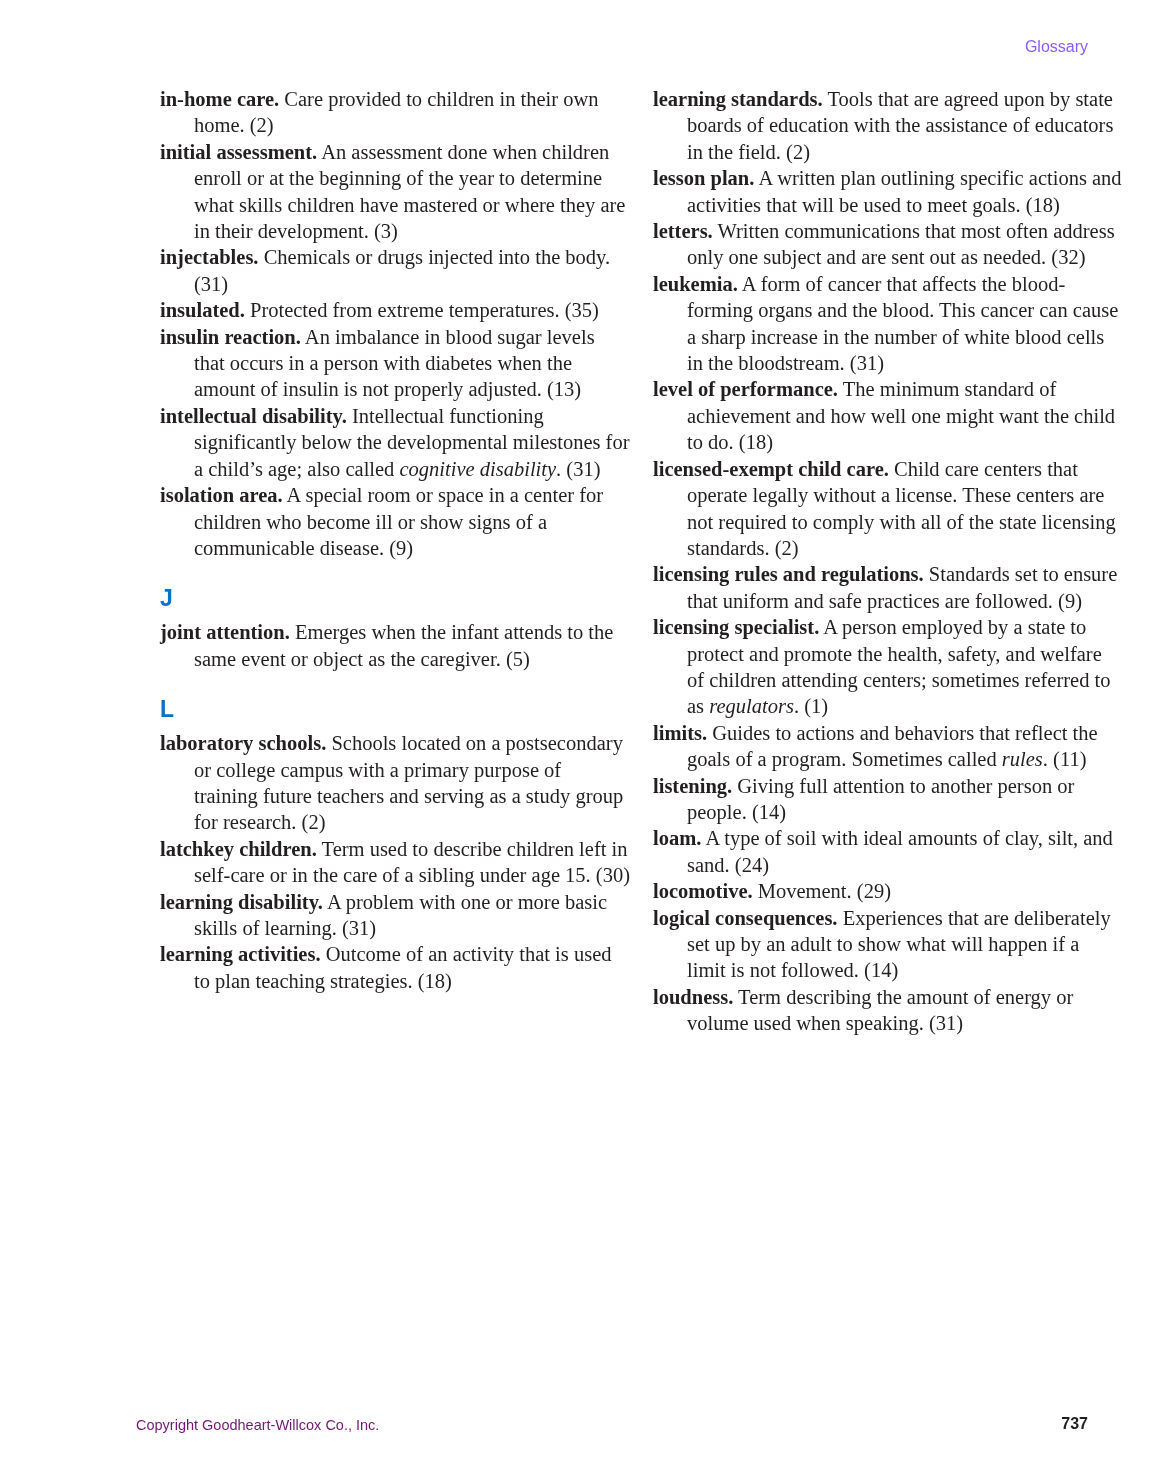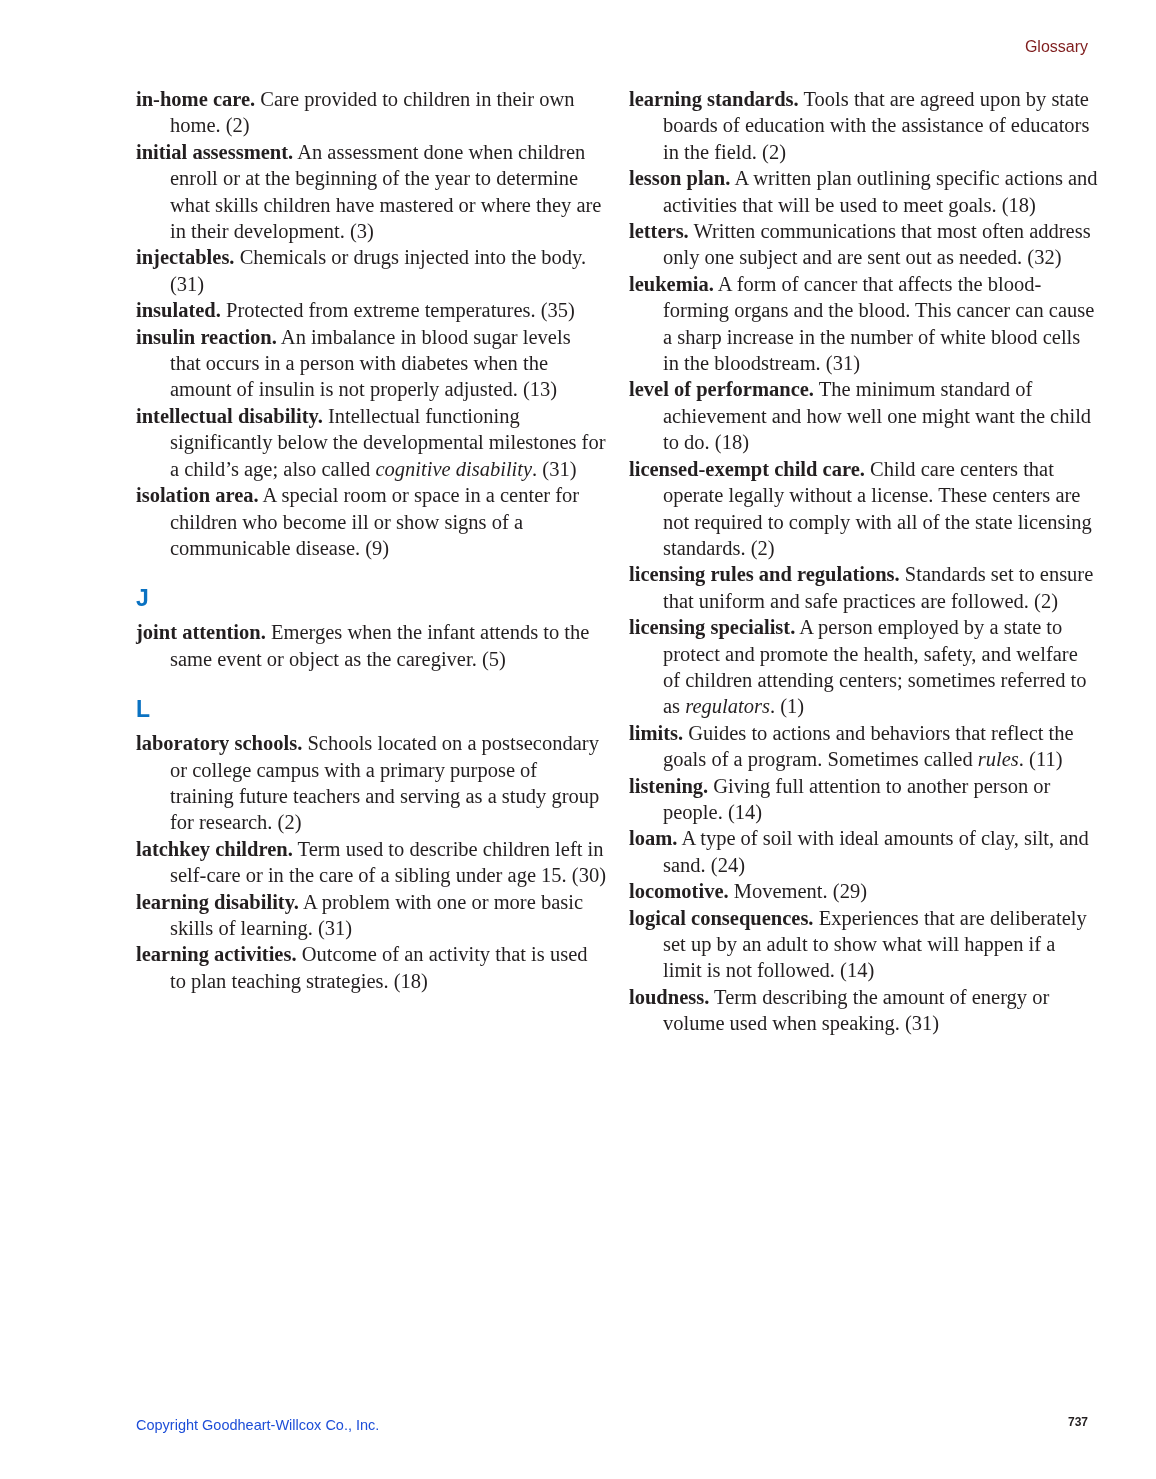--- a/index.html
+++ b/index.html
@@ -1,25 +1,25 @@
 <!DOCTYPE html>
 <html><head>
 <meta charset="utf-8">
 <style>
   html, body { margin: 0; padding: 0; background: #ffffff; }
   body { width: 1156px; height: 1479px; position: relative; overflow: hidden; color: #231f20; }
-  .running-head { position: absolute; top: 38px; right: 68px; font-family: "Liberation Sans", sans-serif; font-size: 16px; color: #7f1d1d; }
-  .col { position: absolute; top: 86px; font-family: "Liberation Serif", serif; font-size: 20.5px; line-height: 26.4px; }
+  .running-head { position: absolute; top: 38px; right: 68px; font-family: "Liberation Sans", sans-serif; font-size: 16px; color: #8b5cf6; }
+  .col { position: absolute; top: 86px; font-family: "Liberation Serif", serif; font-size: 20.5px; line-height: 26.4px; margin-left: 24px; }
   .col-left { left: 136px; width: 470px; }
   .col-right { left: 629px; width: 470px; }
   .entry { padding-left: 34px; text-indent: -34px; margin: 0; }
   .term { font-weight: bold; }
   .letter { font-family: "Liberation Sans", sans-serif; font-weight: bold; font-size: 23px; color: #0a72c2; margin: 24px 0 8px 0; line-height: 26px; }
-  .footer-left { position: absolute; top: 1417px; left: 136px; font-family: "Liberation Sans", sans-serif; font-size: 14.5px; color: #1d4ed8; }
-  .footer-right { position: absolute; top: 1415px; right: 68px; font-family: "Liberation Sans", sans-serif; font-size: 12px; font-weight: bold; color: #231f20; }
+  .footer-left { position: absolute; top: 1417px; left: 136px; font-family: "Liberation Sans", sans-serif; font-size: 14.5px; color: #701a75; }
+  .footer-right { position: absolute; top: 1415px; right: 68px; font-family: "Liberation Sans", sans-serif; font-size: 16px; font-weight: bold; color: #231f20; }
 </style>
 </head>
 <body>
 
 <div class="running-head">Glossary</div>
 
 <div class="col col-left">
   <div>
     <p class="entry"><span class="term">in-home care.</span><span> Care provided to children in their own home. (2)</span></p>
     <p class="entry"><span class="term">initial assessment.</span><span> An assessment done when children enroll or at the beginning of the year to determine what skills children have mastered or where they are in their development. (3)</span></p>
@@ -44,21 +44,21 @@
   </div>
 </div>
 
 <div class="col col-right">
   <p class="entry"><span class="term">learning standards.</span><span> Tools that are agreed upon by state boards of education with the assistance of educators in the field. (2)</span></p>
   <p class="entry"><span class="term">lesson plan.</span><span> A written plan outlining specific actions and activities that will be used to meet goals. (18)</span></p>
   <p class="entry"><span class="term">letters.</span><span> Written communications that most often address only one subject and are sent out as needed. (32)</span></p>
   <p class="entry"><span class="term">leukemia.</span><span> A form of cancer that affects the blood-forming organs and the blood. This cancer can cause a sharp increase in the number of white blood cells in the bloodstream. (31)</span></p>
   <p class="entry"><span class="term">level of performance.</span><span> The minimum standard of achievement and how well one might want the child to do. (18)</span></p>
   <p class="entry"><span class="term">licensed-exempt child care.</span><span> Child care centers that operate legally without a license. These centers are not required to comply with all of the state licensing standards. (2)</span></p>
-  <p class="entry"><span class="term">licensing rules and regulations.</span><span> Standards set to ensure that uniform and safe practices are followed. (2)</span></p>
+  <p class="entry"><span class="term">licensing rules and regulations.</span><span> Standards set to ensure that uniform and safe practices are followed. (9)</span></p>
   <p class="entry"><span class="term">licensing specialist.</span><span> A person employed by a state to protect and promote the health, safety, and welfare of children attending centers; sometimes referred to as </span><i>regulators</i><span>. (1)</span></p>
   <p class="entry"><span class="term">limits.</span><span> Guides to actions and behaviors that reflect the goals of a program. Sometimes called </span><i>rules</i><span>. (11)</span></p>
   <p class="entry"><span class="term">listening.</span><span> Giving full attention to another person or people. (14)</span></p>
   <p class="entry"><span class="term">loam.</span><span> A type of soil with ideal amounts of clay, silt, and sand. (24)</span></p>
   <p class="entry"><span class="term">locomotive.</span><span> Movement. (29)</span></p>
   <p class="entry"><span class="term">logical consequences.</span><span> Experiences that are deliberately set up by an adult to show what will happen if a limit is not followed. (14)</span></p>
   <p class="entry"><span class="term">loudness.</span><span> Term describing the amount of energy or volume used when speaking. (31)</span></p>
 </div>
 
 <div class="footer-left">Copyright Goodheart-Willcox Co., Inc.</div>

